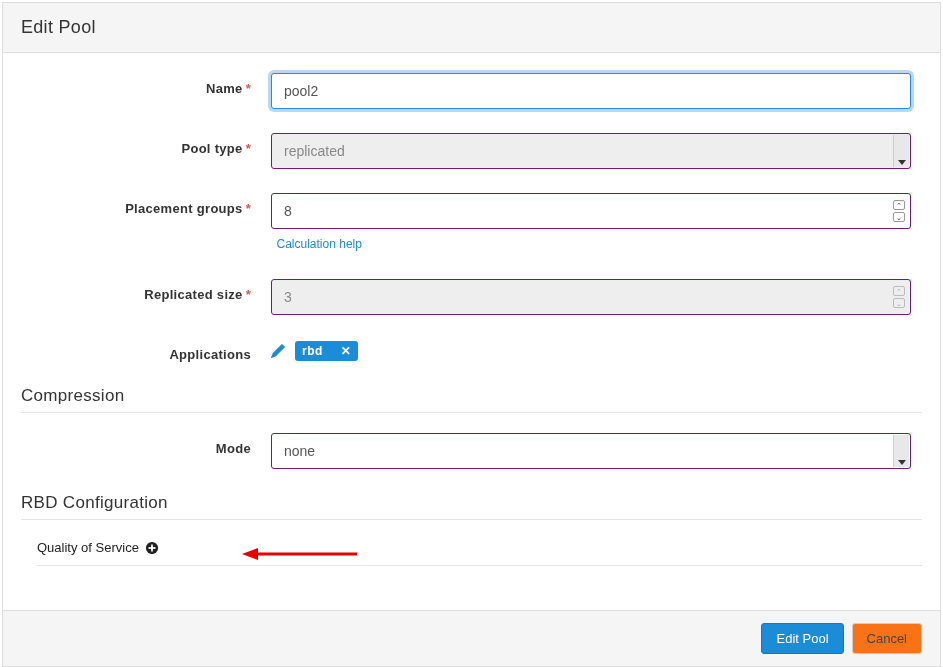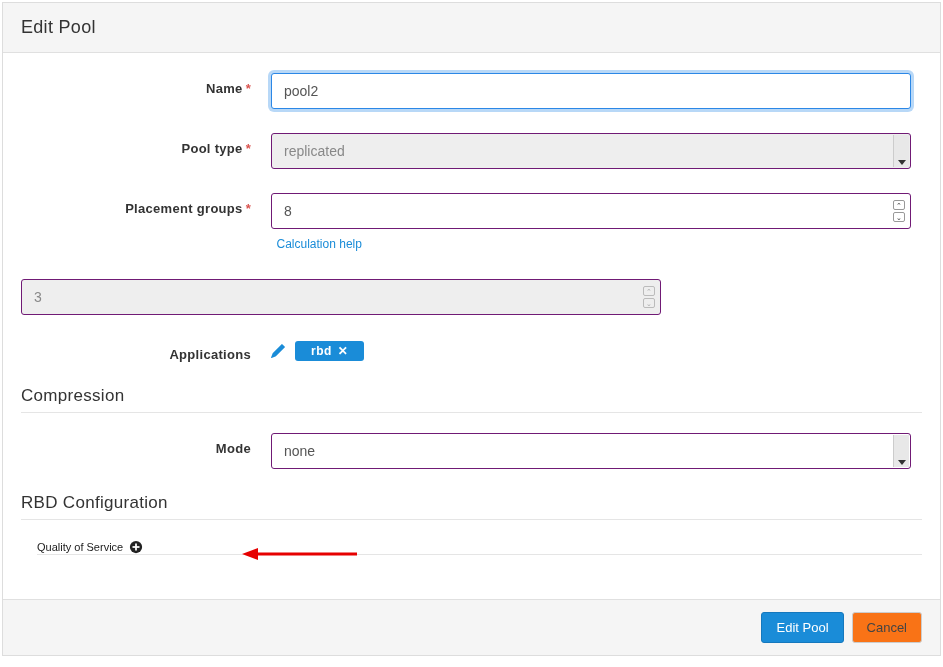--- a/index.html
+++ b/index.html
@@ -20,26 +20,26 @@
 .select-wrap { position: relative; }
 .select-arrow { position: absolute; right: 2px; top: 2px; bottom: 2px; width: 16px; background: #e8e8e8; border-left: 1px solid #ccc; pointer-events: none; display: flex; align-items: flex-end; justify-content: center; padding-bottom: 2px; }
 .select-arrow::after { content: ""; width: 0; height: 0; border-left: 4px solid transparent; border-right: 4px solid transparent; border-top: 5px solid #333; }
 .number-wrap { position: relative; }
 .spinner { position: absolute; right: 6px; top: 50%; transform: translateY(-50%); display: flex; flex-direction: column; gap: 2px; }
 .spinner span { width: 12px; height: 10px; border: 1px solid #999; border-radius: 2px; display: flex; align-items: center; justify-content: center; font-size: 7px; line-height: 1; background: #fff; cursor: pointer; }
 .spinner.disabled span { background: #eee; border-color: #bbb; color: #aaa; }
 .help-link { color: #1a8cd8; font-size: 12px; text-decoration: none; }
 .apps-row .form-field { display: flex; align-items: center; gap: 10px; padding-top: 2px; }
 .edit-icon { color: #1a8cd8; cursor: pointer; display: inline-flex; }
-.tag { background: #1a8cd8; color: #fff; padding: 3px 16px; border-radius: 3px; font-size: 12px; font-weight: 600; display: inline-flex; align-items: center; gap: 6px; letter-spacing: 0.5px; }
+.tag { background: #1a8cd8; color: #fff; padding: 3px 7px; border-radius: 3px; font-size: 12px; font-weight: 600; display: inline-flex; align-items: center; gap: 18px; letter-spacing: 0.5px; }
 .tag .x { cursor: pointer; font-weight: bold; }
 .section-title { font-size: 17px; font-weight: 400; color: #333; margin: 10px 0 6px 0; letter-spacing: 0.3px; }
 .section-rule { border: none; border-bottom: 1px solid #e5e5e5; margin-bottom: 20px; }
 .qos-section { margin: 8px 0 4px 16px; }
-.qos-header { display: flex; align-items: center; gap: 6px; font-size: 11px; font-weight: 400; color: #222; border-bottom: 1px solid #e5e5e5; cursor: pointer; }
+.qos-header { display: flex; align-items: center; gap: 6px; font-size: 13px; font-weight: 400; color: #222; padding-bottom: 10px; border-bottom: 1px solid #e5e5e5; cursor: pointer; }
 .plus-icon { display: inline-flex; width: 14px; height: 14px; }
 .panel-footer { background: #f5f5f5; border-top: 1px solid #e0e0e0; padding: 12px 18px; display: flex; justify-content: flex-end; gap: 8px; }
 .btn { padding: 7px 14px; font-size: 13px; border-radius: 3px; cursor: pointer; border: 1px solid transparent; font-family: inherit; }
 .btn-primary { background: #1a8cd8; border-color: #1578bd; color: #fff; }
 .btn-default { background: #f97316; border-color: #ccc; color: #444; }
 .arrow-annotation { position: relative; }
 .red-arrow { position: absolute; left: 205px; top: 4px; pointer-events: none; }
 </style>
 </head>
 <body>
@@ -87,20 +87,23 @@
       </div>
     </div>
     <div class="form-row help-row">
       <div class="form-label"></div>
       <div class="form-field">
         <a href="#" class="help-link">Calculation help</a>
       </div>
     </div>
 
     <div class="form-row">
+      <label class="form-label">
+        <span>Replicated size</span><span class="req">*</span>
+      </label>
       <div class="form-field">
         <div class="number-wrap">
           <input type="text" disabled="" class="form-control" value="3" style="">
           <div class="spinner disabled">
             <span>⌃</span>
             <span>⌄</span>
           </div>
         </div>
       </div>
     </div>

